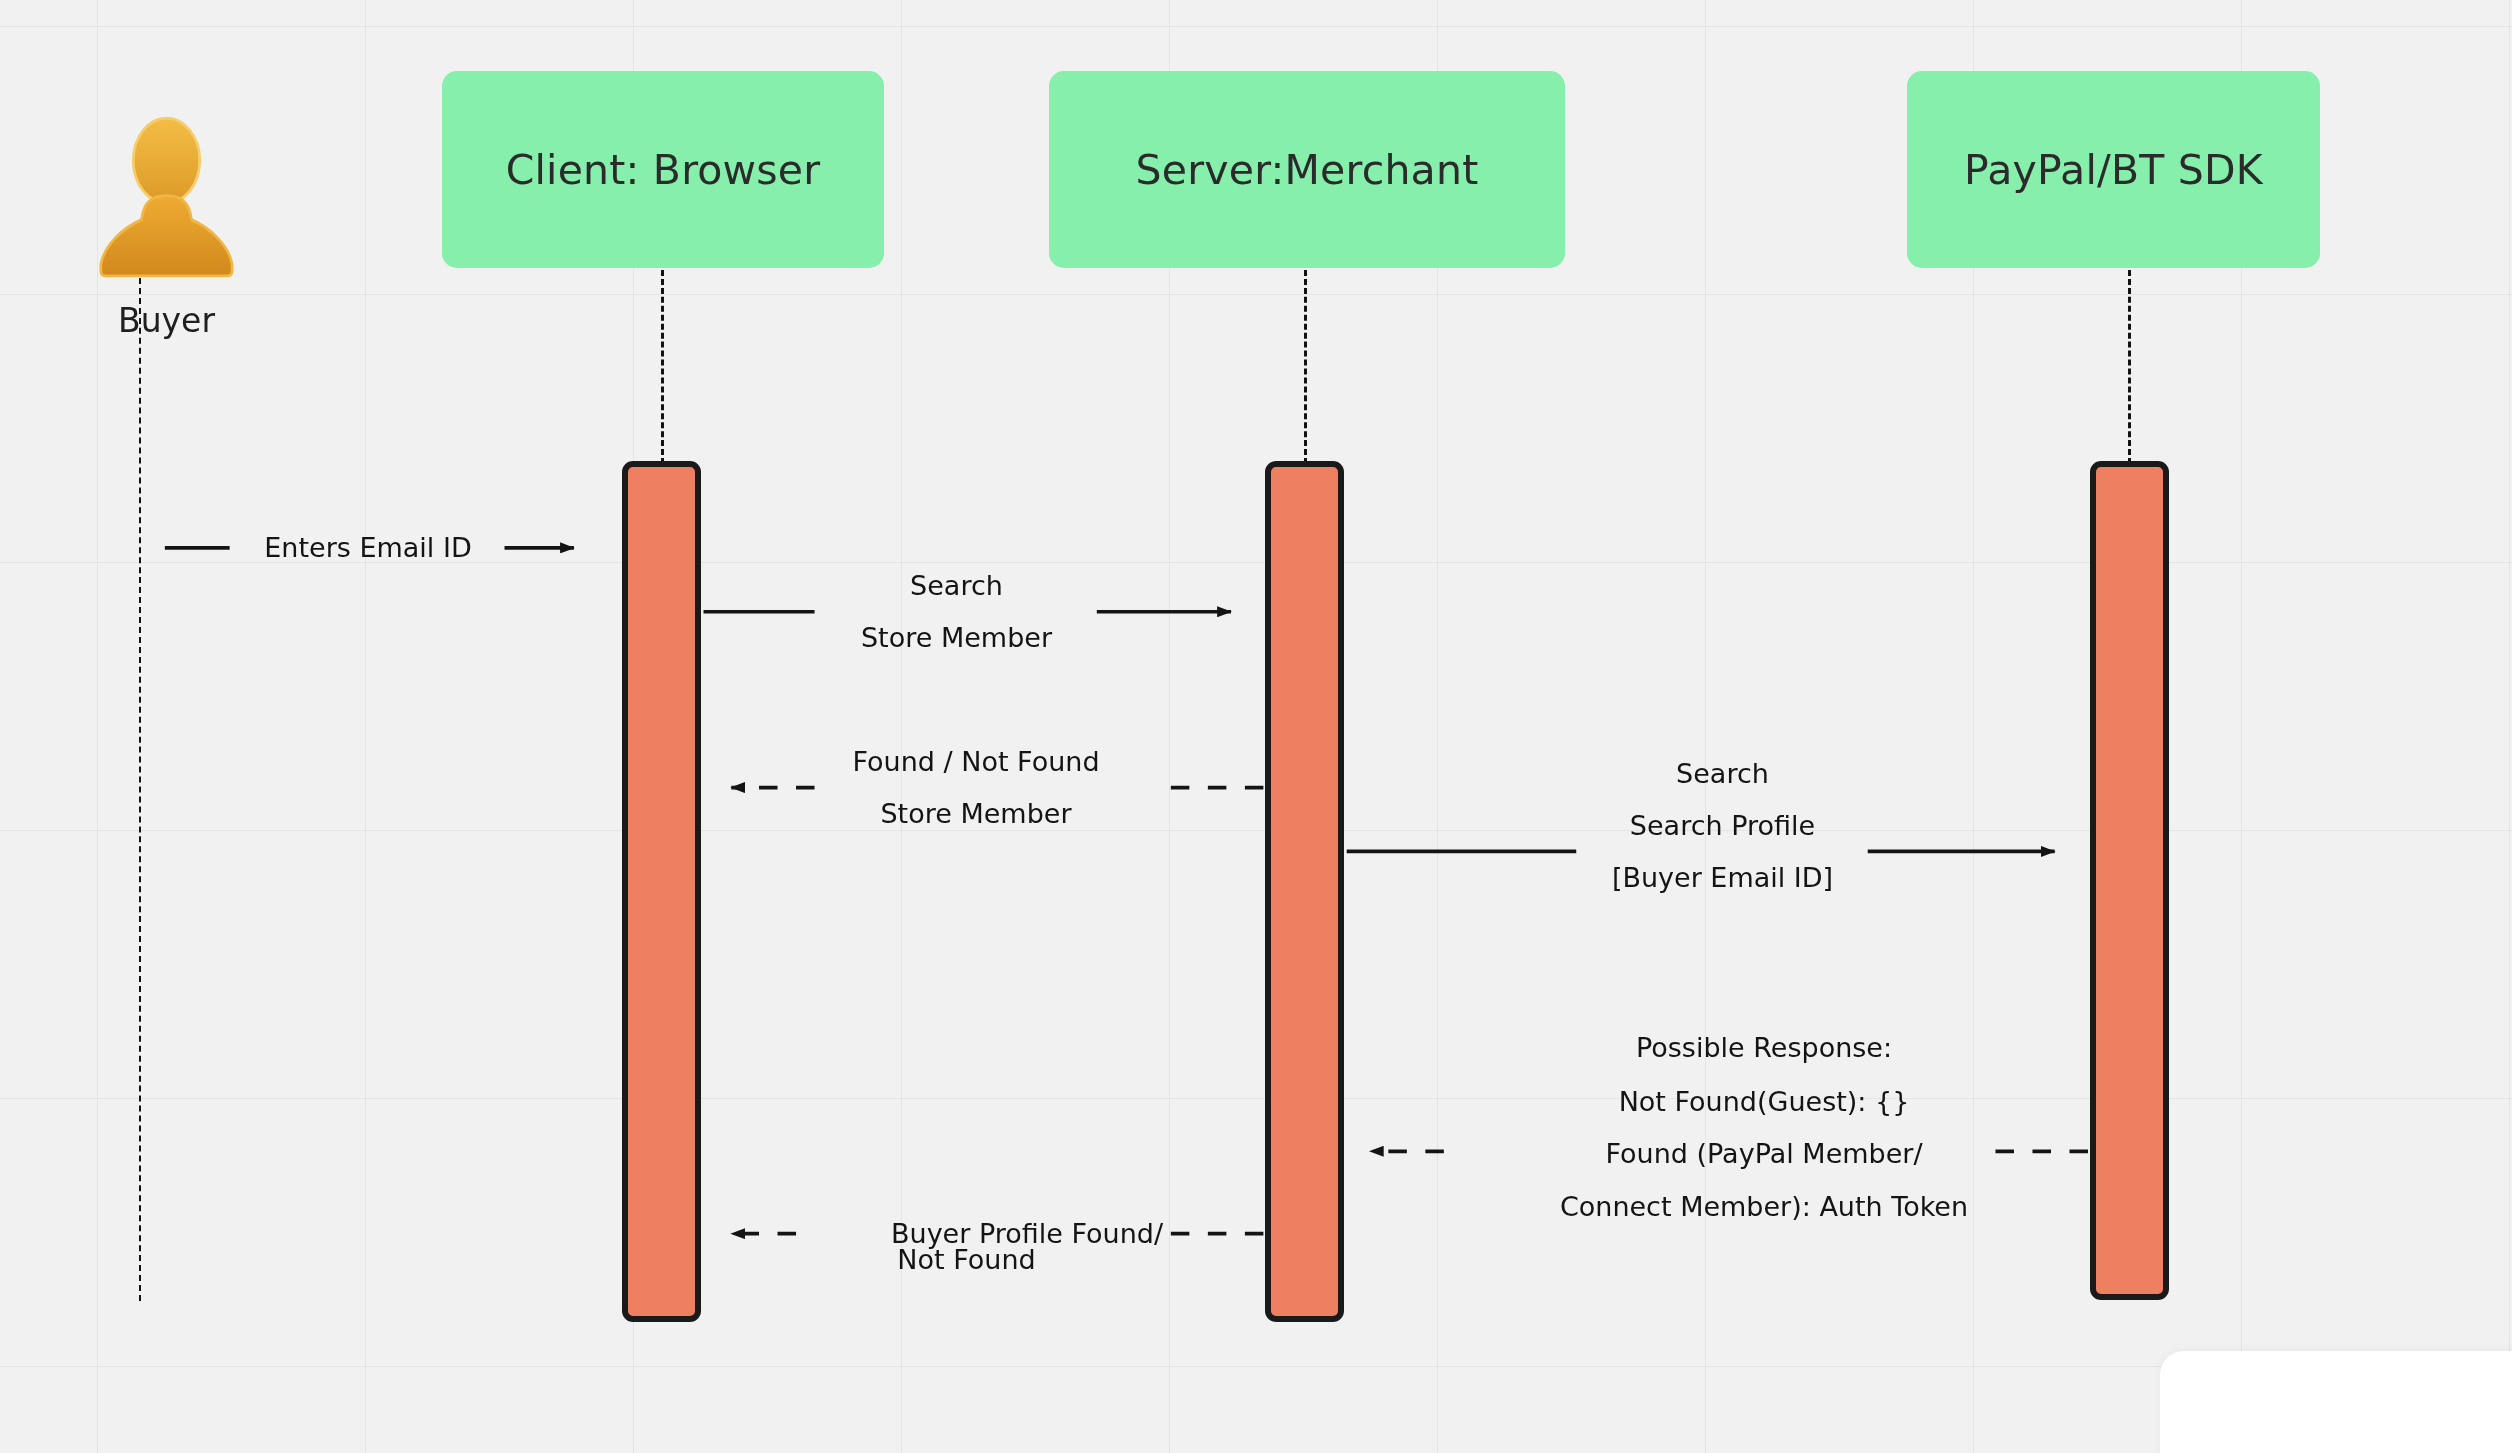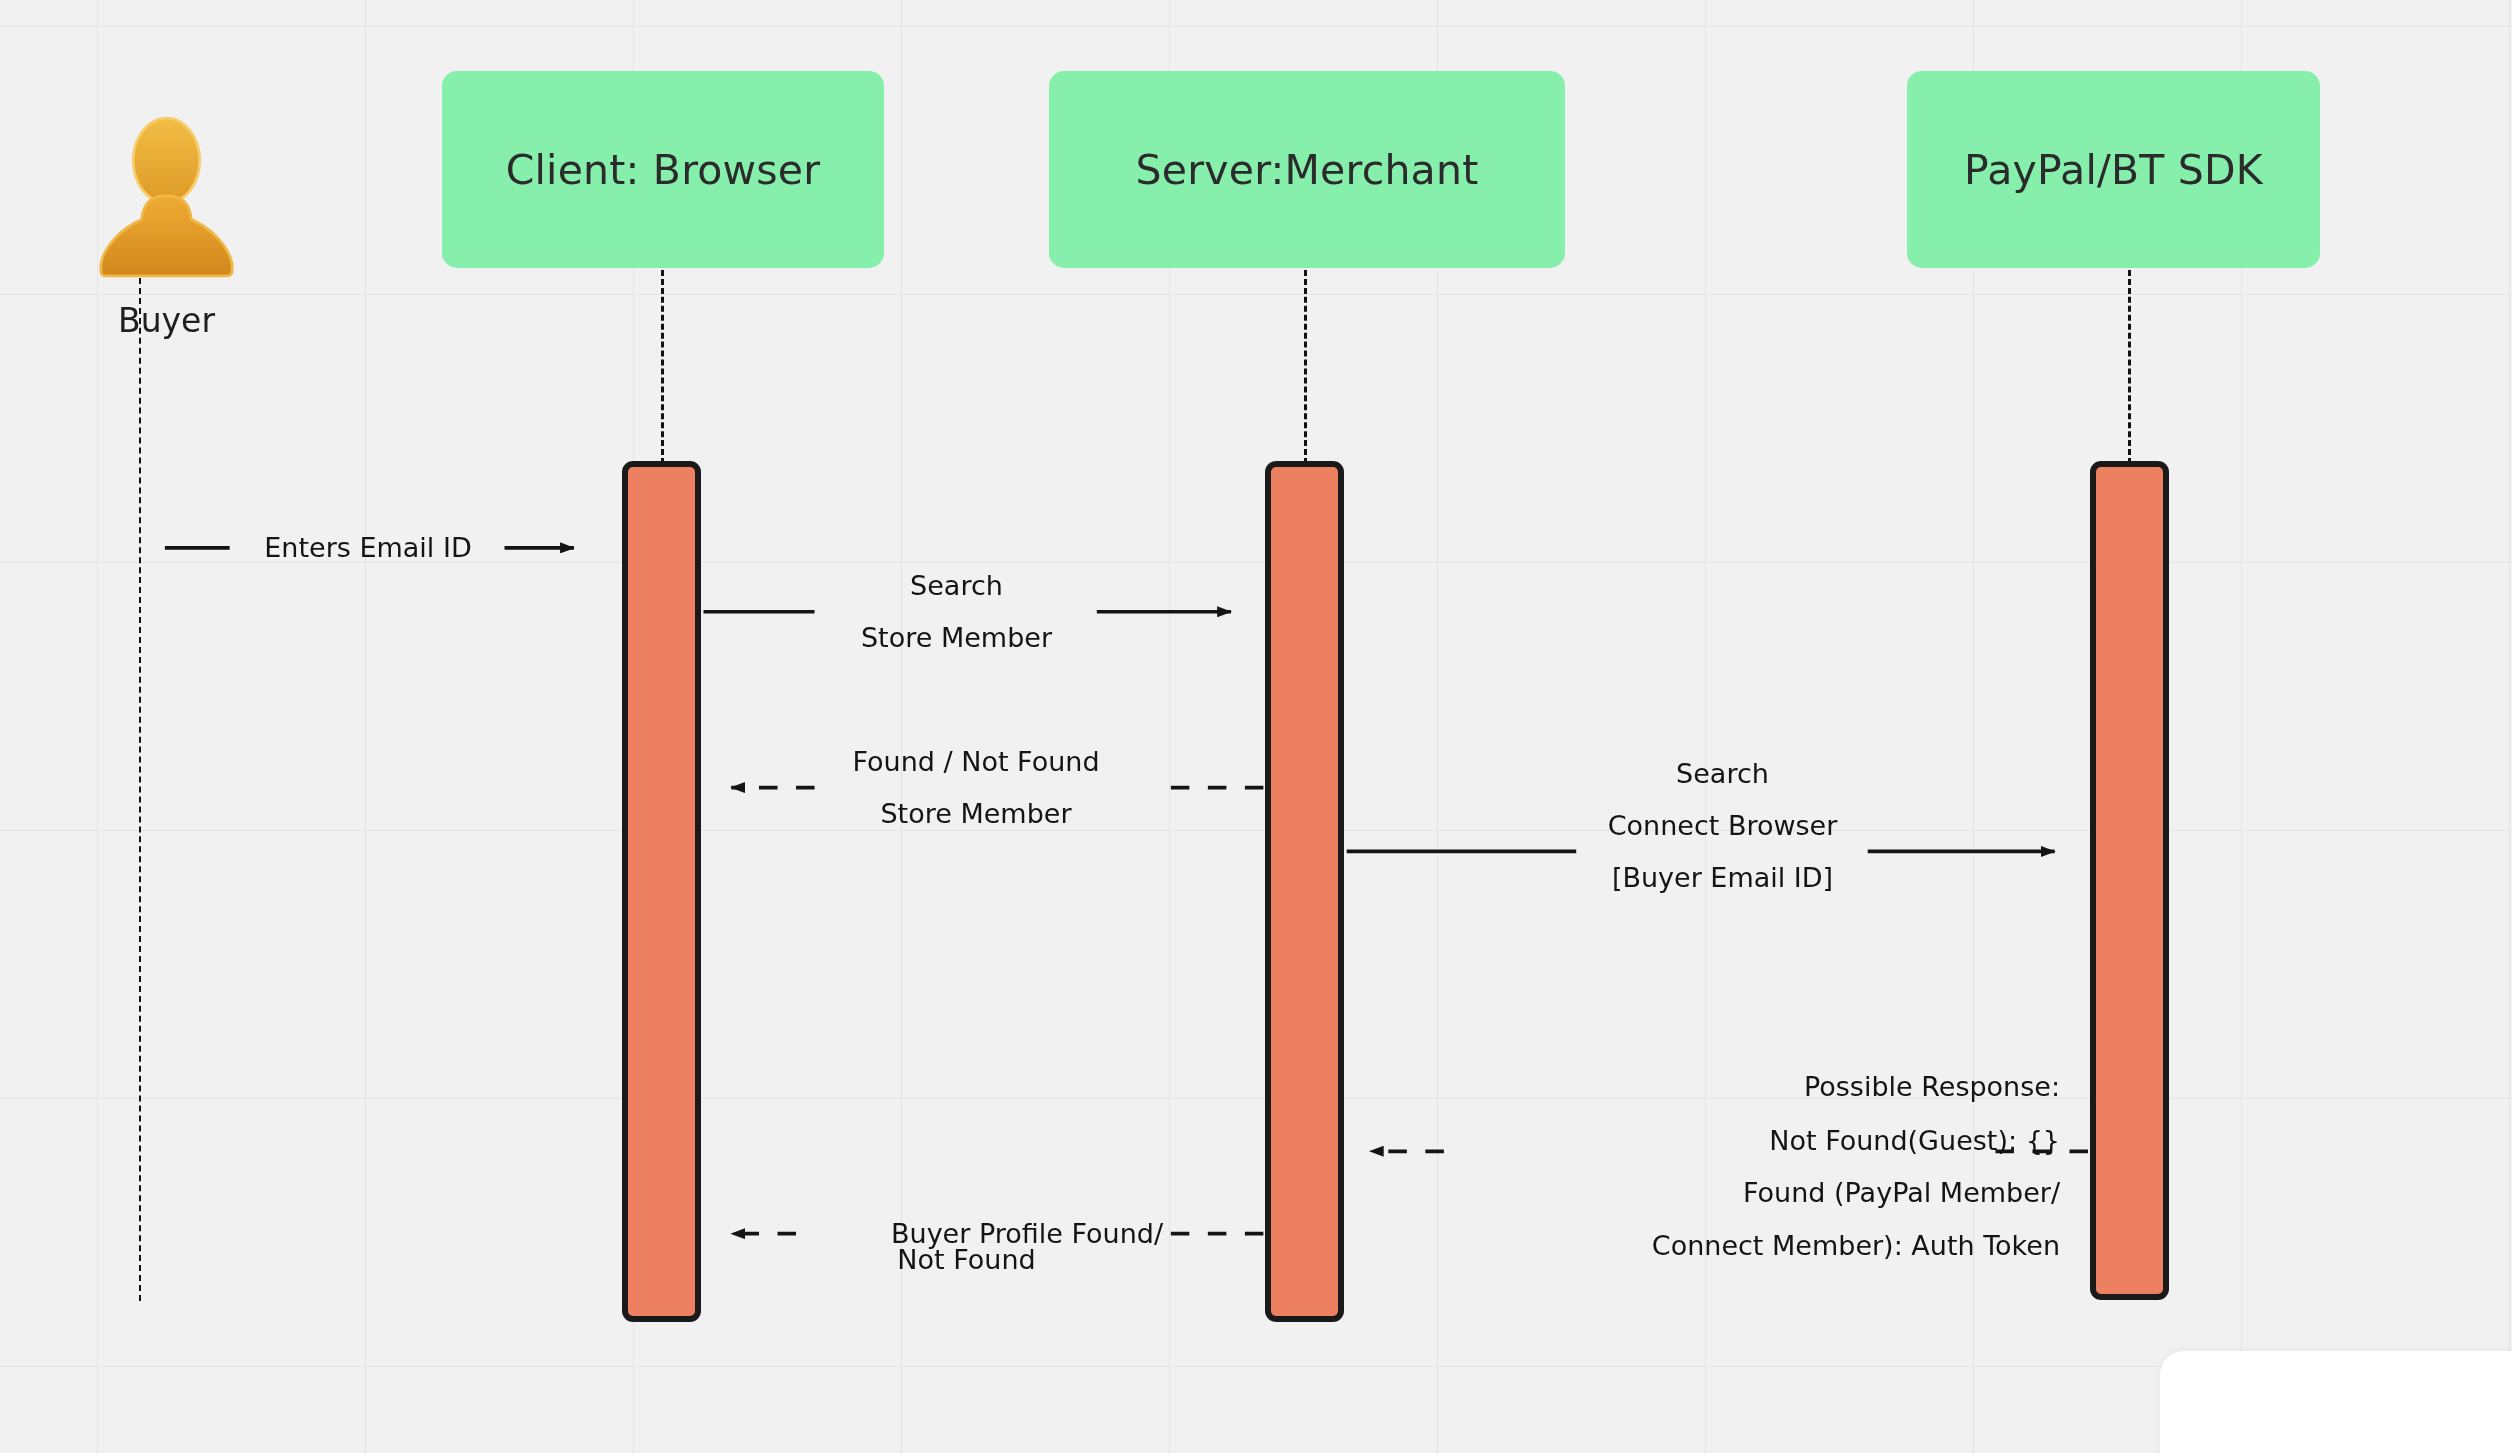--- a/index.html
+++ b/index.html
@@ -71,22 +71,21 @@
   .msg-label {
     position: absolute;
     font-size: 27px;
     line-height: 52px;
     color: #141414;
     white-space: pre;
     text-align: center;
     z-index: 6;
   }
   .msg-label.left {
-    text-align: right;
-    margin-top: 39px;
+    text-align: center;
   }
   
   #arrows {
     position: absolute;
     inset: 0;
     pointer-events: none;
     z-index: 4;
   }
   
   #corner-panel {
@@ -190,21 +189,21 @@
 
   <div class="msg-label" style="left:230px; top:522px; width:276px;">Enters Email ID</div>
 
   <div class="msg-label" style="left:815px; top:560px; width:283px;">Search</div>
   <div class="msg-label" style="left:815px; top:612px; width:283px;">Store Member</div>
 
   <div class="msg-label" style="left:791px; top:736px; width:370px;">Found / Not Found</div>
   <div class="msg-label" style="left:791px; top:788px; width:370px;">Store Member</div>
 
   <div class="msg-label" style="left:1576px; top:748px; width:293px;">Search</div>
-  <div class="msg-label" style="left:1576px; top:800px; width:293px;">Connect Browser</div>
+  <div class="msg-label" style="left:1576px; top:800px; width:293px;">Search Profile</div>
   <div class="msg-label" style="left:1576px; top:852px; width:293px;">[Buyer Email ID]</div>
 
   <div class="msg-label left" style="left:1468px; top:1022px; width:592px;">Possible Response:</div>
   <div class="msg-label left" style="left:1468px; top:1076px; width:592px;">Not Found(Guest): {}</div>
   <div class="msg-label left" style="left:1468px; top:1128px; width:592px;">Found (PayPal Member/</div>
   <div class="msg-label left" style="left:1468px; top:1181px; width:592px;">Connect Member): Auth Token</div>
 
   <div class="msg-label" style="left:796px; top:1208px; width:367px;text-align:right;">Buyer Profile Found/</div>
   <div class="msg-label" style="left:783px; top:1234px; width:367px;">Not Found</div>
 

